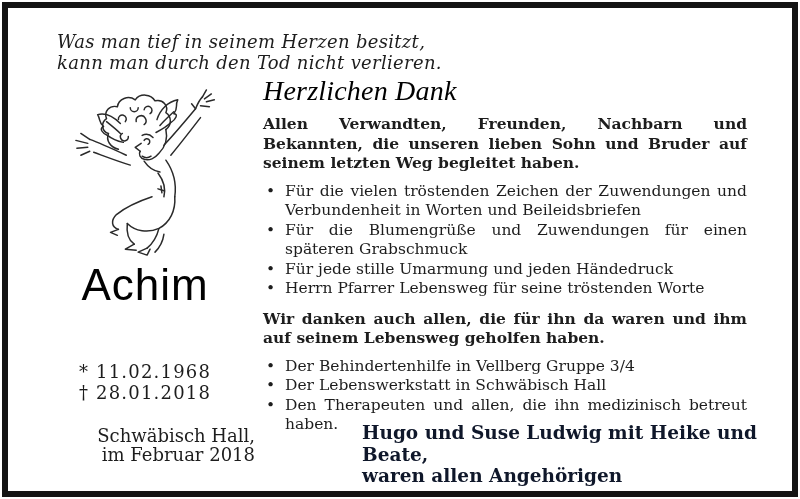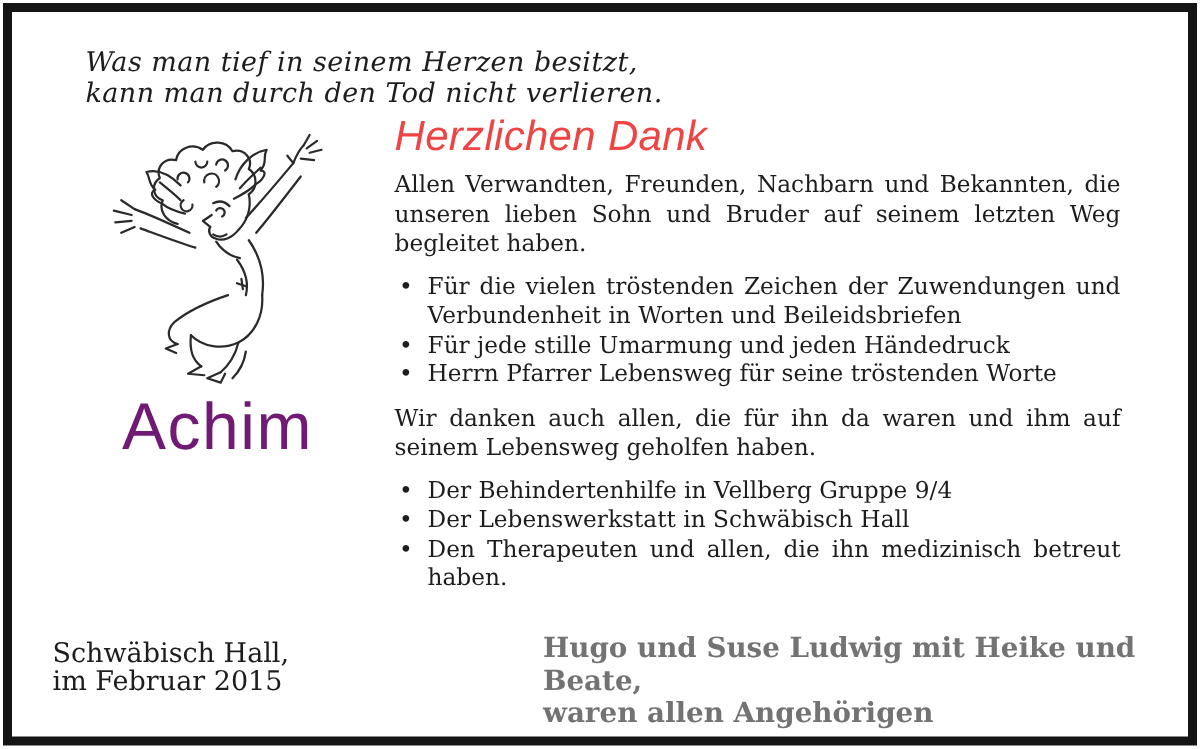--- a/index.html
+++ b/index.html
@@ -31,71 +31,72 @@
   .angel svg { display:block; width:100%; height:100%; }
 
   
   .name {
     position: absolute; left: 35px; top: 262px; width: 220px;
     text-align: center;
     font-family: "Liberation Sans", sans-serif;
     font-weight: 400;
     font-size: 44px; line-height: 46px;
     letter-spacing: 1px;
-    color: #701a75;
+    color: #000000;
   }
   .dates {
     position: absolute; left: 35px; top: 361px; width: 220px;
     text-align: center;
     font-size: 18px; line-height: 21px;
     letter-spacing: 1.2px;
   }
   .place {
     position: absolute; left: 35px; top: 426px; width: 220px;
-    text-align: left;
+    text-align: right;
     font-size: 18px; line-height: 19px;
   }
 
   
   .rcol {
     position: absolute; left: 263px; top: 76px; width: 484px;
     font-size: 15.5px; line-height: 19.5px;
   }
   .rcol h1 {
     margin: 0 0 8px 0;
-    font-family: Liberation Sans, sans-serif;
+    font-family: Liberation Serif, serif;
     font-style: italic;
     font-weight: 400;
     font-size: 28px; line-height: 30px;
     letter-spacing: 0.2px;
-    color: #ef4444;
+    color: #000000;
   }
   .rcol p {
     margin: 0 0 9px 0;
     text-align: justify;
+    font-weight: bold;
   }
   .rcol ul {
     margin: 0 0 10px 0; padding: 0;
     list-style: none;
   }
   .rcol li {
     position: relative;
     padding-left: 22px;
     text-align: justify;
   }
   .rcol li::before {
     content: "\2022";
     position: absolute; left: 3px; top: 0;
   }
 
   .signature {
     position: absolute; left: 362px; top: 422px;
     font-weight: 700;
     font-size: 18.5px; line-height: 21.5px;
-    color: #737373;
+    color: #0f172a;
   }
 </style>
 </head>
 <body>
 
 <div class="page">
   <div class="frame"></div>
 
   <div class="epigraph">
     <div>Was man tief in seinem Herzen besitzt,</div>
@@ -156,37 +157,42 @@
       <path d="M99,144 C97,152 93,159 87,164"></path>
       <path d="M87,164 l-9,4 l9,3 l3,-6"></path>
       <path d="M104,150 C103,157 100,163 95,168"></path>
     </svg>
   </div>
 
   <div class="name">
     <div>Achim</div>
   </div>
 
+  <div class="dates">
+    <div>* 11.02.1968</div>
+    <div>† 28.01.2018</div>
+  </div>
 
   <div class="place">
     <div>Schwäbisch Hall,</div>
-    <div>im Februar 2015</div>
+    <div>im Februar 2018</div>
   </div>
 
   <div class="rcol">
     <h1>Herzlichen Dank</h1>
     <p>Allen Verwandten, Freunden, Nachbarn und Bekannten, die unseren lieben Sohn und Bruder auf seinem letzten Weg begleitet haben.</p>
     <ul>
       <li>Für die vielen tröstenden Zeichen der Zuwendungen und Verbundenheit in Worten und Beileidsbriefen</li>
+      <li>Für die Blumengrüße und Zuwendungen für einen späteren Grabschmuck</li>
       <li>Für jede stille Umarmung und jeden Händedruck</li>
       <li>Herrn Pfarrer Lebensweg für seine tröstenden Worte</li>
     </ul>
     <p>Wir danken auch allen, die für ihn da waren und ihm auf seinem Lebensweg geholfen haben.</p>
     <ul>
-      <li>Der Behindertenhilfe in Vellberg Gruppe 9/4</li>
+      <li>Der Behindertenhilfe in Vellberg Gruppe 3/4</li>
       <li>Der Lebenswerkstatt in Schwäbisch Hall</li>
       <li>Den Therapeuten und allen, die ihn medizinisch betreut haben.</li>
     </ul>
   </div>
 
   <div class="signature">
     <div>Hugo und Suse Ludwig mit Heike und Beate,</div>
     <div>waren allen Angehörigen</div>
   </div>
 </div>

